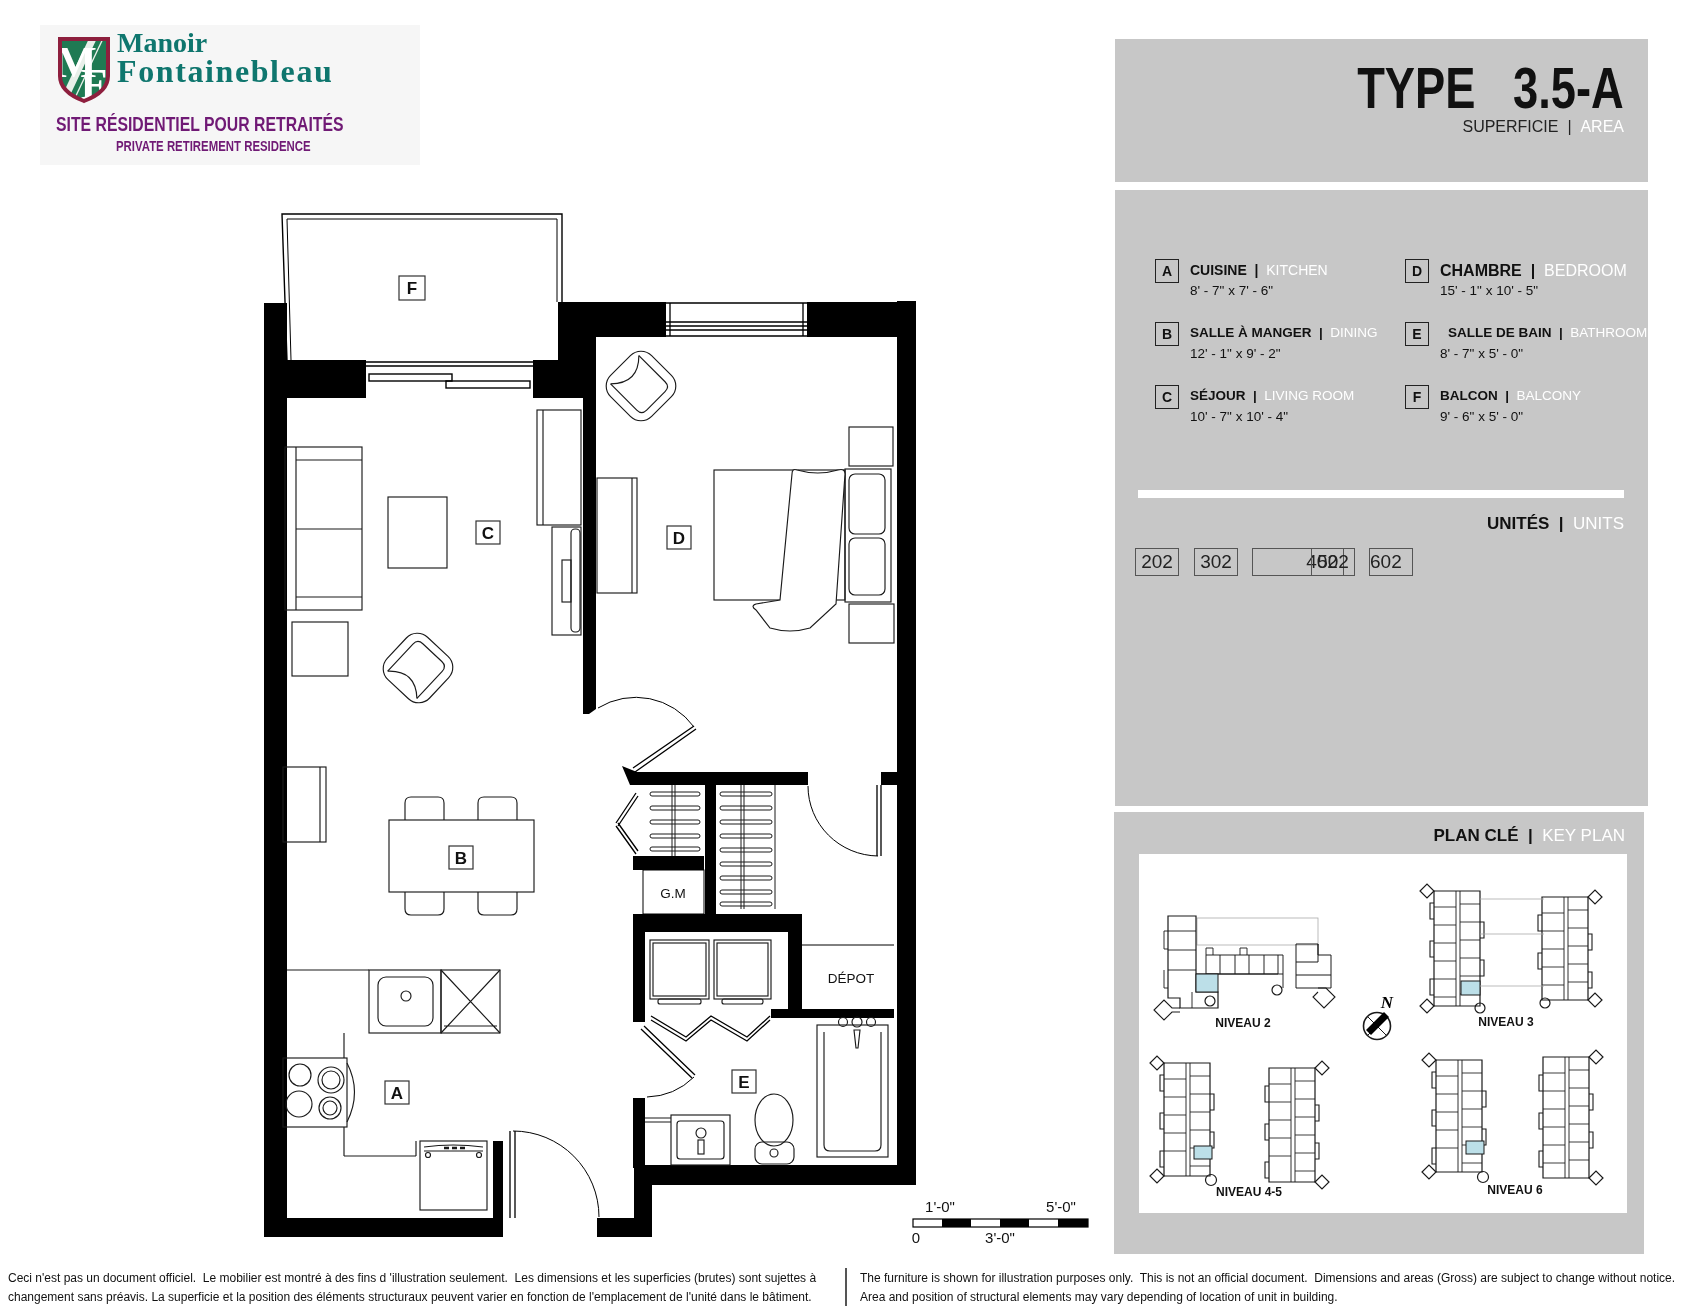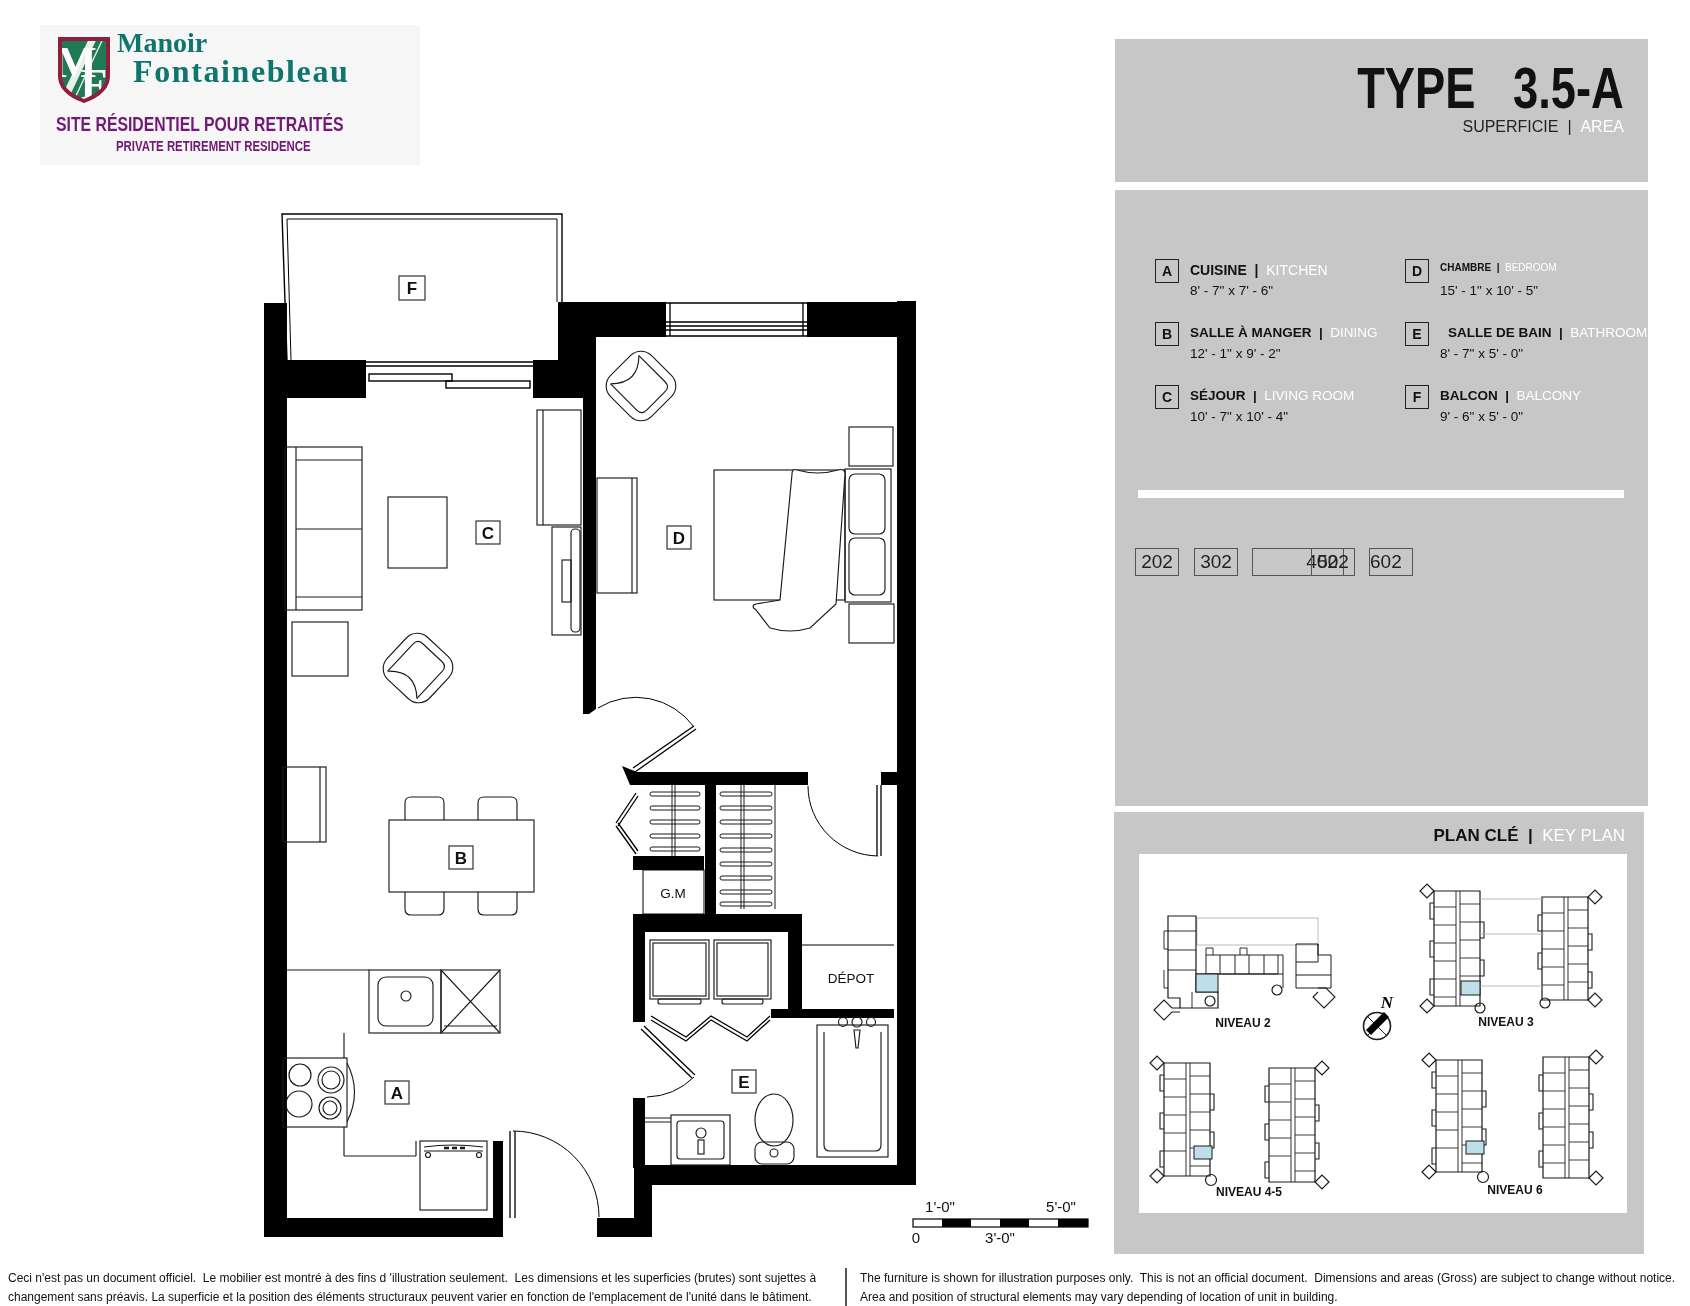--- a/index.html
+++ b/index.html
@@ -387,21 +387,21 @@
       <text x="76" y="77" font-family="Liberation Serif, serif" font-size="44" font-weight="bold" fill="#fff" text-anchor="middle">M</text>
       <text x="94" y="99" font-family="Liberation Serif, serif" font-size="44" font-weight="bold" fill="#fff" text-anchor="middle">F</text>
     </g>
     <path d="M60,39 L108,39 L108,76 Q108,92 84,101 Q60,92 60,76 Z" fill="none" stroke="#8e1f3e" stroke-width="4"></path>
   </g>
 </g>
 </svg>
 
 <div class="abs" style="left:117px;top:30px;width:300px;color:#0f766e;font-family:'Liberation Serif',serif;font-weight:bold;white-space:nowrap;">
   <div style="font-size:28px;line-height:26px;">Manoir</div>
-  <div style="font-size:32px;line-height:30px;letter-spacing:1.6px;margin-left:16px;">Fontainebleau</div>
+  <div style="font-size:32px;line-height:30px;letter-spacing:1.6px;">Fontainebleau</div>
 </div>
 
 <div class="abs" style="left:56px;top:113px;width:360px;color:#701a75;white-space:nowrap;">
   <div style="font-size:19.5px;font-weight:bold;transform:scaleX(0.81);transform-origin:0 0;">SITE RÉSIDENTIEL POUR RETRAITÉS</div>
   <div style="font-size:15px;font-weight:bold;transform:scaleX(0.76);transform-origin:0 0;margin-top:1px;margin-left:60px;">PRIVATE RETIREMENT RESIDENCE</div>
 </div>
 
 <div class="abs" style="left:1115px;top:54px;width:509px;text-align:right;font-weight:bold;font-size:58px;color:#111;"><span style="display:inline-block;transform:scaleX(0.78);transform-origin:100% 50%;">TYPE&nbsp;&nbsp;&nbsp;3.5-A</span></div>
 
 <div class="abs" style="left:1115px;top:118px;width:509px;text-align:right;font-size:16px;color:#222;">SUPERFICIE&nbsp; <span style="font-weight:normal;">|</span> <span class="wtxt">&nbsp;AREA</span></div>
@@ -413,31 +413,32 @@
 
 <div class="abs" style="left:1155px;top:322px;width:22px;height:22px;border:1.5px solid #222;text-align:center;font-weight:bold;font-size:14px;line-height:22px;color:#111;">B</div>
 <div class="abs" style="left:1190px;top:325px;font-size:13.5px;color:#111;"><b>SALLE À MANGER&nbsp; |</b><span class="wtxt">&nbsp; DINING</span></div>
 <div class="abs" style="left:1190px;top:346px;font-size:13.5px;color:#111;">12' - 1" x 9' - 2"</div>
 
 <div class="abs" style="left:1155px;top:385px;width:22px;height:22px;border:1.5px solid #222;text-align:center;font-weight:bold;font-size:14px;line-height:22px;color:#111;">C</div>
 <div class="abs" style="left:1190px;top:388px;font-size:13.5px;color:#111;"><b>SÉJOUR&nbsp; |</b><span class="wtxt">&nbsp; LIVING ROOM</span></div>
 <div class="abs" style="left:1190px;top:409px;font-size:13.5px;color:#111;">10' - 7" x 10' - 4"</div>
 
 <div class="abs" style="left:1405px;top:259px;width:22px;height:22px;border:1.5px solid #222;text-align:center;font-weight:bold;font-size:14px;line-height:22px;color:#111;">D</div>
-<div class="abs" style="left:1440px;top:262px;font-size:10px;color:#111;"><b>CHAMBRE&nbsp; |</b><span class="wtxt">&nbsp; BEDROOM</span></div>
+<div class="abs" style="left:1440px;top:262px;font-size:16px;color:#111;"><b>CHAMBRE&nbsp; |</b><span class="wtxt">&nbsp; BEDROOM</span></div>
 <div class="abs" style="left:1440px;top:283px;font-size:13.5px;color:#111;">15' - 1" x 10' - 5"</div>
 
 <div class="abs" style="left:1405px;top:322px;width:22px;height:22px;border:1.5px solid #222;text-align:center;font-weight:bold;font-size:14px;line-height:22px;color:#111;">E</div>
 <div class="abs" style="left:1440px;top:325px;font-size:13.5px;color:#111;margin-left:8px;"><b>SALLE DE BAIN&nbsp; |</b><span class="wtxt">&nbsp; BATHROOM</span></div>
 <div class="abs" style="left:1440px;top:346px;font-size:13.5px;color:#111;">8' - 7" x 5' - 0"</div>
 
 <div class="abs" style="left:1405px;top:385px;width:22px;height:22px;border:1.5px solid #222;text-align:center;font-weight:bold;font-size:14px;line-height:22px;color:#111;">F</div>
 <div class="abs" style="left:1440px;top:388px;font-size:13.5px;color:#111;"><b>BALCON&nbsp; |</b><span class="wtxt">&nbsp; BALCONY</span></div>
 <div class="abs" style="left:1440px;top:409px;font-size:13.5px;color:#111;">9' - 6" x 5' - 0"</div>
 
+<div class="abs" style="left:1115px;top:514px;width:509px;text-align:right;font-size:17px;color:#111;"><b>UNITÉS&nbsp; |</b><span class="wtxt">&nbsp; UNITS</span></div>
 
 <div class="abs" style="left:1135px;top:548px;width:42px;height:26px;border:1.5px solid #555;text-align:center;font-size:19px;line-height:26px;color:#222;">202</div>
 
 <div class="abs" style="left:1194px;top:548px;width:42px;height:26px;border:1.5px solid #555;text-align:center;font-size:19px;line-height:26px;color:#222;">302</div>
 
 <div class="abs" style="left:1252px;top:548px;width:42px;height:26px;border:1.5px solid #555;text-align:center;font-size:19px;line-height:26px;color:#222;padding-left:48px;">402</div>
 
 <div class="abs" style="left:1311px;top:548px;width:42px;height:26px;border:1.5px solid #555;text-align:center;font-size:19px;line-height:26px;color:#222;">502</div>
 
 <div class="abs" style="left:1369px;top:548px;width:42px;height:26px;border:1.5px solid #555;text-align:left;font-size:19px;line-height:26px;color:#222;">602</div>

